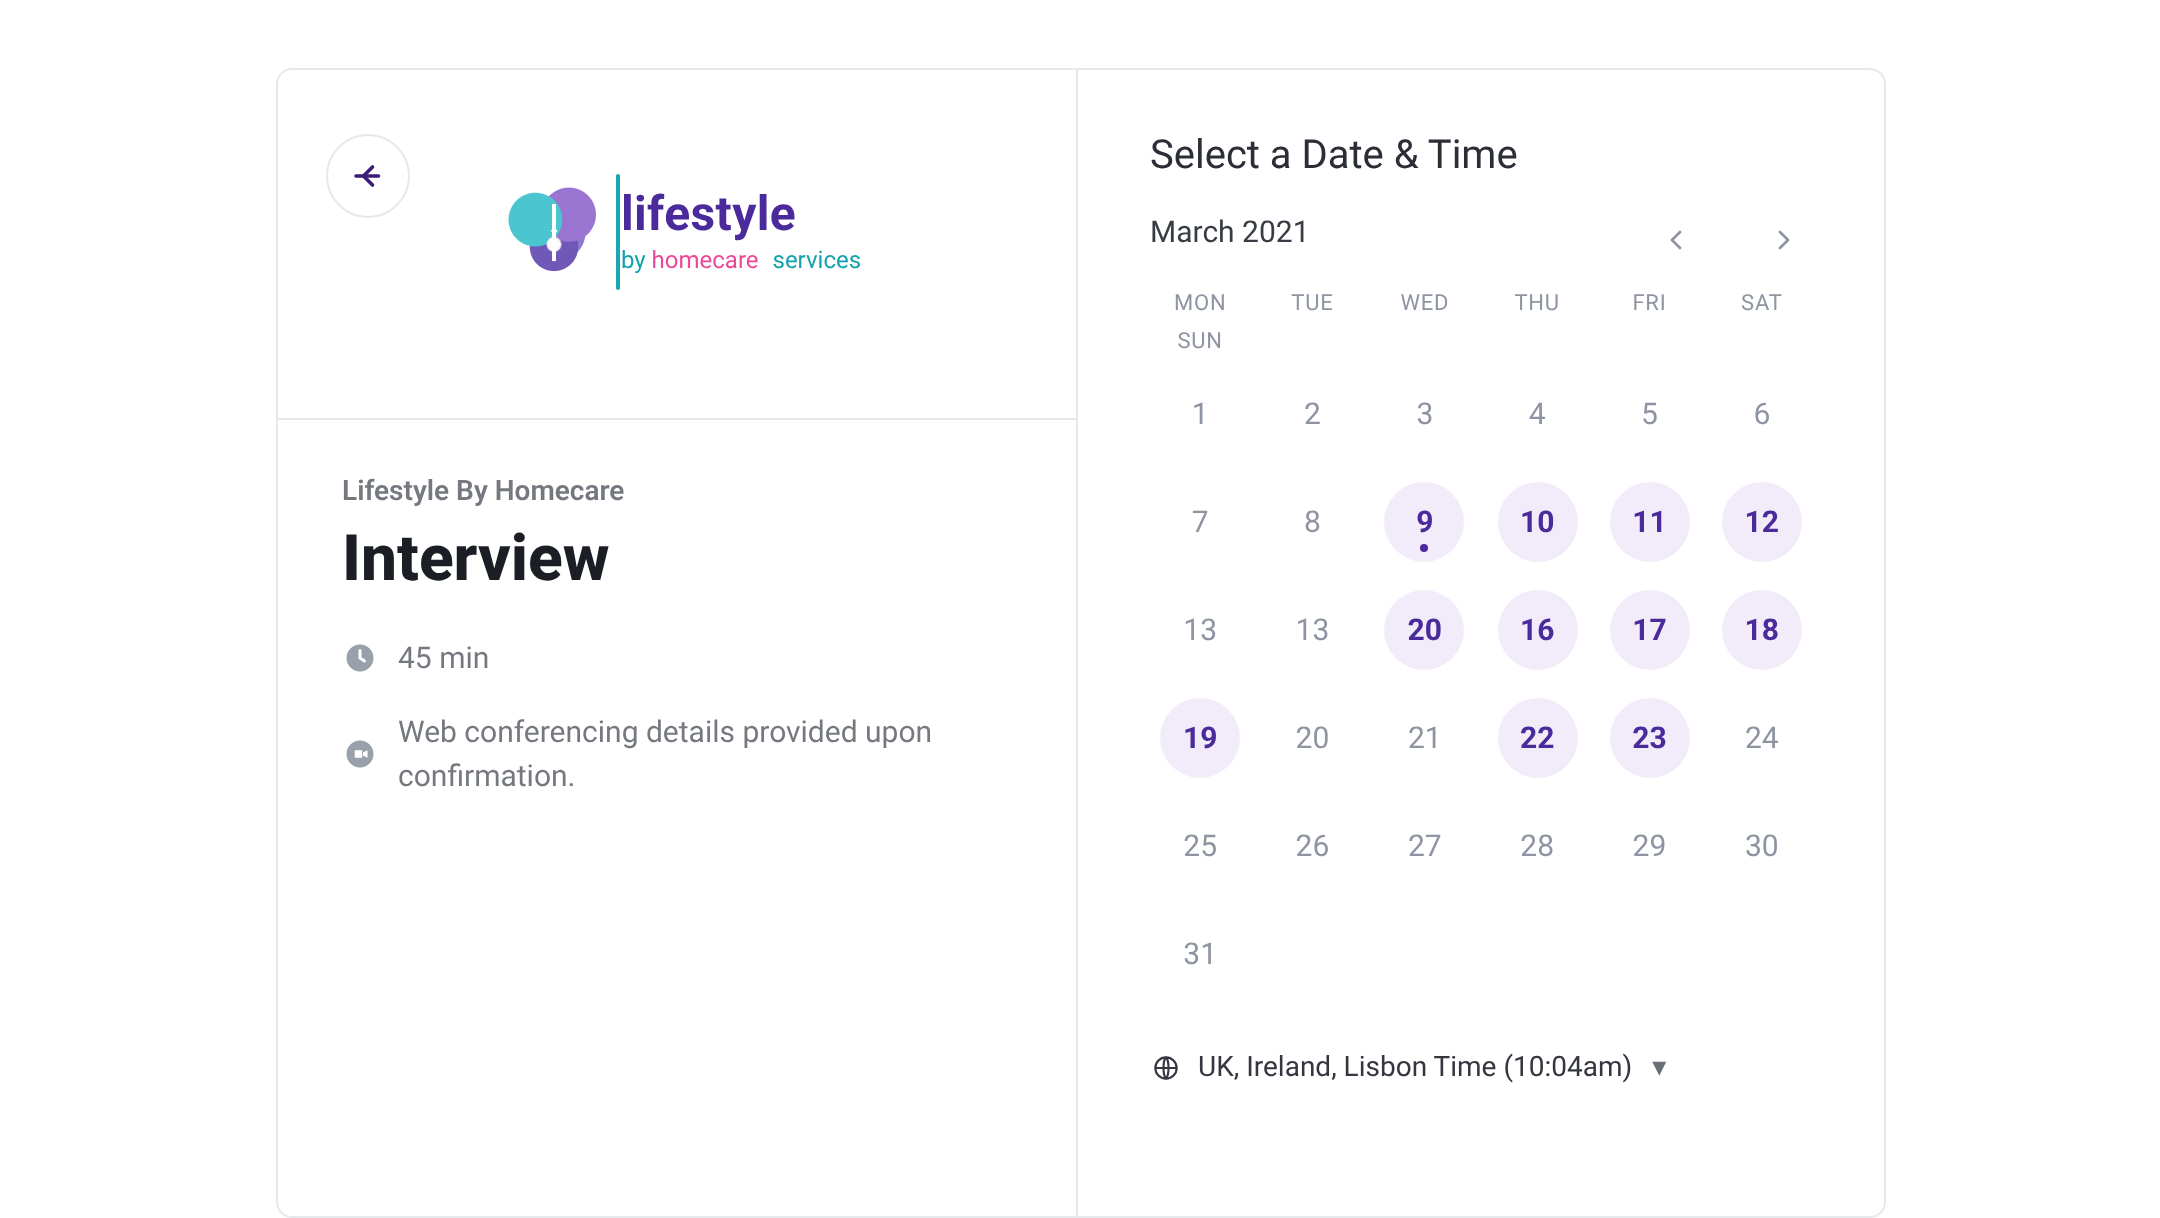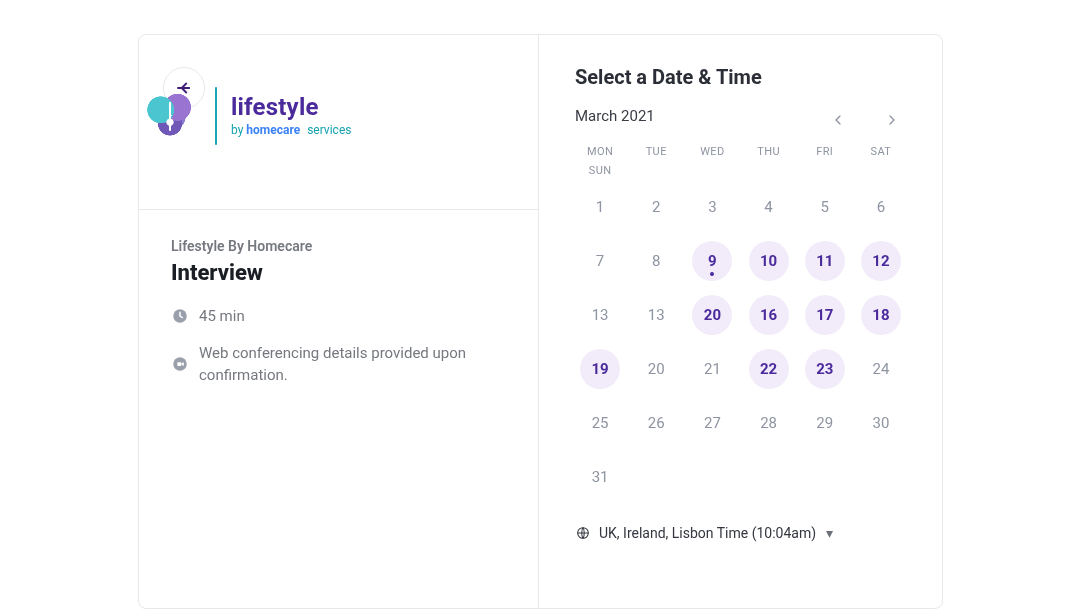--- a/index.html
+++ b/index.html
@@ -18,46 +18,46 @@
   .card{
     position:absolute;left:138px;top:34px;width:805px;height:575px;
     border:1px solid var(--border);border-radius:8px;background:var(--panel-bg);
     display:grid;grid-template-columns:400px 1fr;overflow:hidden;
     box-shadow:0 0 0 rgba(0,0,0,0);
   }
   .left{border-right:1px solid var(--border);display:flex;flex-direction:column}
   .logo-area{height:175px;border-bottom:1px solid var(--border);position:relative}
   .back-btn{position:absolute;left:24px;top:32px;width:42px;height:42px;border-radius:50%;border:1px solid var(--border);background:#fff;color:var(--accent);display:flex;align-items:center;justify-content:center;cursor:pointer}
   .back-btn svg{width:18px;height:18px}
-  .brand{position:absolute;left:0;right:0;top:50px;display:flex;align-items:center;justify-content:flex-start;gap:14px}
+  .brand{position:absolute;left:0;right:0;top:50px;display:flex;align-items:center;justify-content:center;}
   .brand .mark{width:62px;height:62px;border-radius:50%;background:
     radial-gradient(circle at 35% 40%, #4bc5cf 0 24%, transparent 25%),
     radial-gradient(circle at 62% 36%, #9a74d1 0 24%, transparent 25%),
     radial-gradient(circle at 50% 62%, #6f58b8 0 24%, transparent 25%),
     radial-gradient(circle at 52% 50%, #8b7bd0 0 32%, transparent 33%);
     position:relative}
   .brand .mark::after{content:"";position:absolute;inset:0;border-radius:50%;background:
     radial-gradient(circle at 50% 60%, rgba(255,255,255,.85) 0 3px, transparent 4px),
     linear-gradient(#fff,#fff) center/2px 46% no-repeat,
     linear-gradient(60deg, transparent 46%, rgba(255,255,255,.85) 47% 49%, transparent 50%) center/52% 2px no-repeat,
     linear-gradient(-60deg, transparent 46%, rgba(255,255,255,.85) 47% 49%, transparent 50%) center/52% 2px no-repeat;
     filter:drop-shadow(0 0 0 #fff)}
   .brand .divider{width:2px;height:58px;background:#19a7b3;border-radius:1px}
   .brand .word{display:flex;flex-direction:column;line-height:1.05}
   .brand .word .w1{font-size:24px;font-weight:700;color:#4b2a9b;letter-spacing:.2px}
   .brand .word .w2{font-size:12px;color:#14a2ad;margin-top:4px}
-  .brand .word .w2 b{color:#3b82f6;font-weight:700;margin-right:4px}
+  .brand .word .w2 b{color:#ec4899;font-weight:400;margin-right:4px}
   .details{padding:28px 32px}
   .company{color:var(--muted2);font-size:14px;font-weight:600;margin-bottom:6px}
-  .title{font-size:22px;font-weight:800;color:#1b1e25;margin:2px 0 20px 0}
+  .title{font-size:32px;font-weight:800;color:#1b1e25;margin:2px 0 20px 0}
   .meta{display:flex;align-items:center;gap:10px;color:var(--muted2);font-size:15px;margin-bottom:14px}
   .meta .ico{width:18px;height:18px;flex:0 0 18px;color:#9aa0ab;display:inline-flex;align-items:center;justify-content:center}
   .meta .txt{line-height:1.5}
   .right{padding:30px 36px 24px 36px}
-  .r-title{font-size:20px;font-weight:700;margin:0 0 18px 0}
+  .r-title{font-size:20px;font-weight:400;margin:0 0 18px 0}
   .cal-head{display:flex;align-items:flex-start;justify-content:space-between;margin:10px 0 10px 0}
   .month{font-size:15px;color:#383c44}
   .nav{display:flex;gap:26px}
   .nav button{width:28px;height:28px;border:none;background:transparent;color:#8e94a1;cursor:pointer;border-radius:50%}
   .dow,.grid{display:grid;grid-template-columns:repeat(6,1fr);gap:6px}
   .dow span{font-size:11px;color:#8e94a1;text-align:center;letter-spacing:.4px}
   .grid{margin-top:8px;row-gap:10px}
   .cell{height:44px;display:flex;align-items:center;justify-content:center}
   .day{width:40px;height:40px;border-radius:50%;display:flex;align-items:center;justify-content:center;font-size:15px;color:#8e94a1;position:relative;user-select:none}
   .day.available{background:var(--avail-bg);color:var(--accent2);font-weight:700;cursor:pointer}

